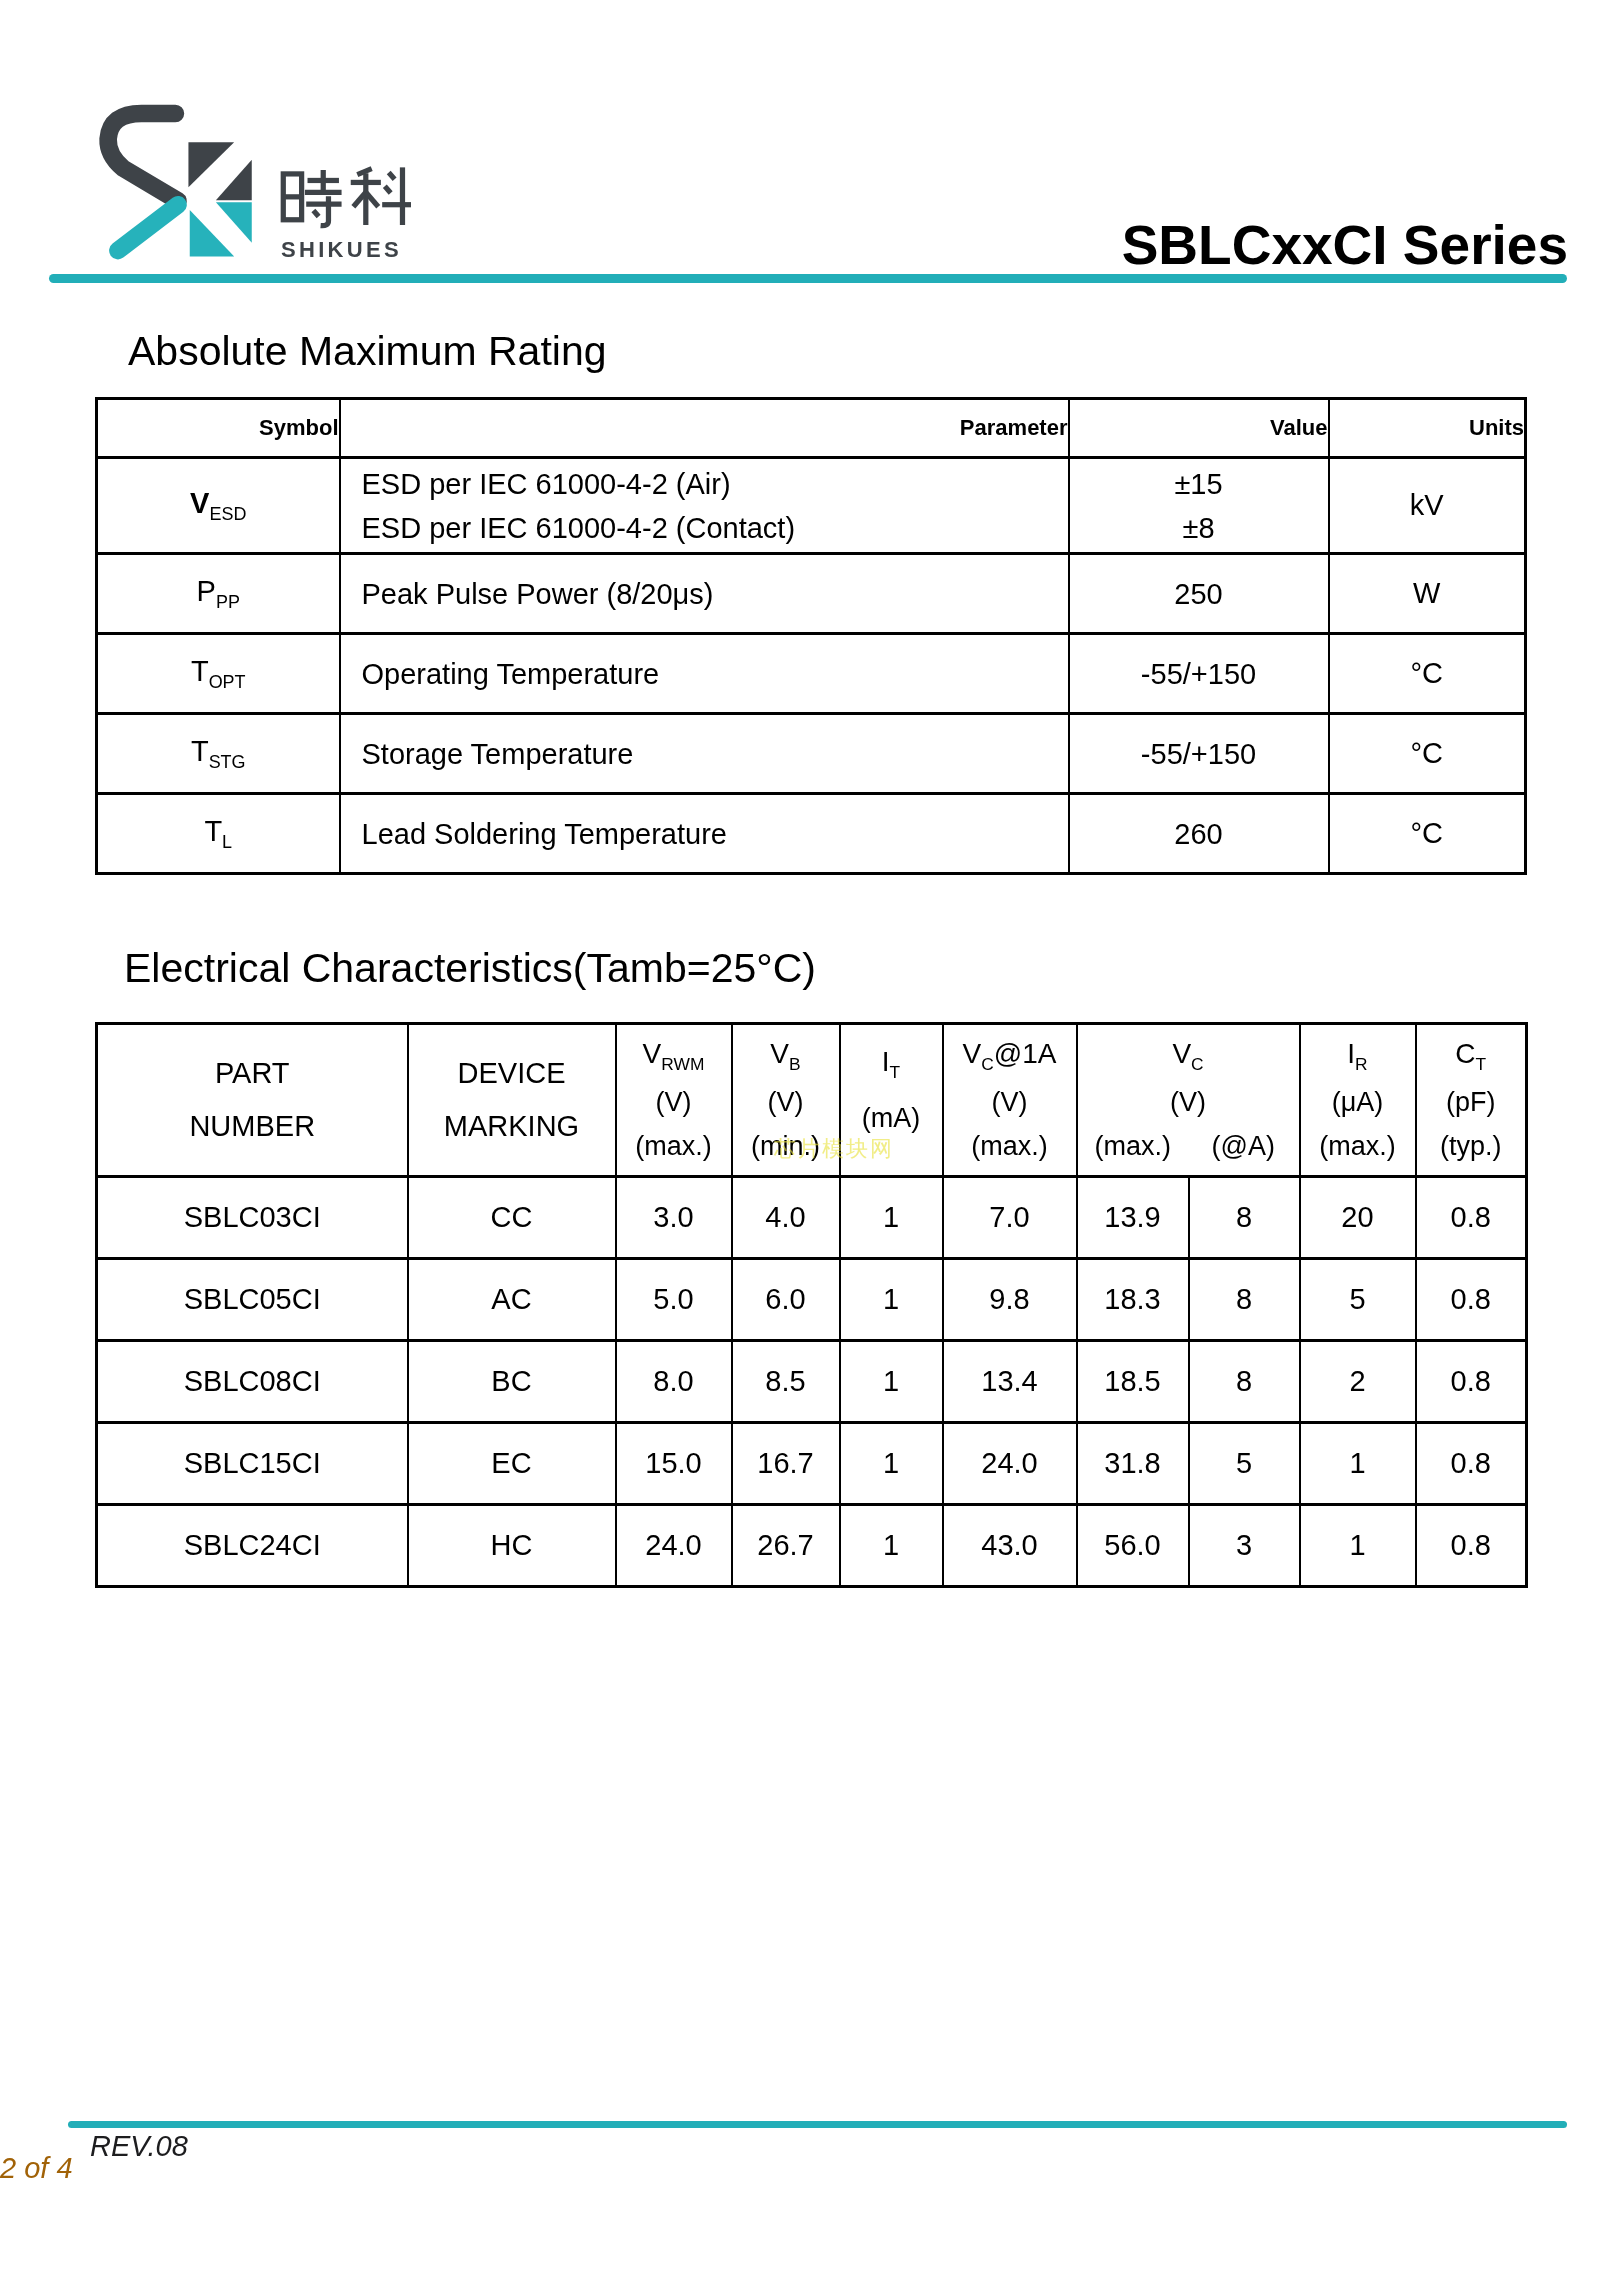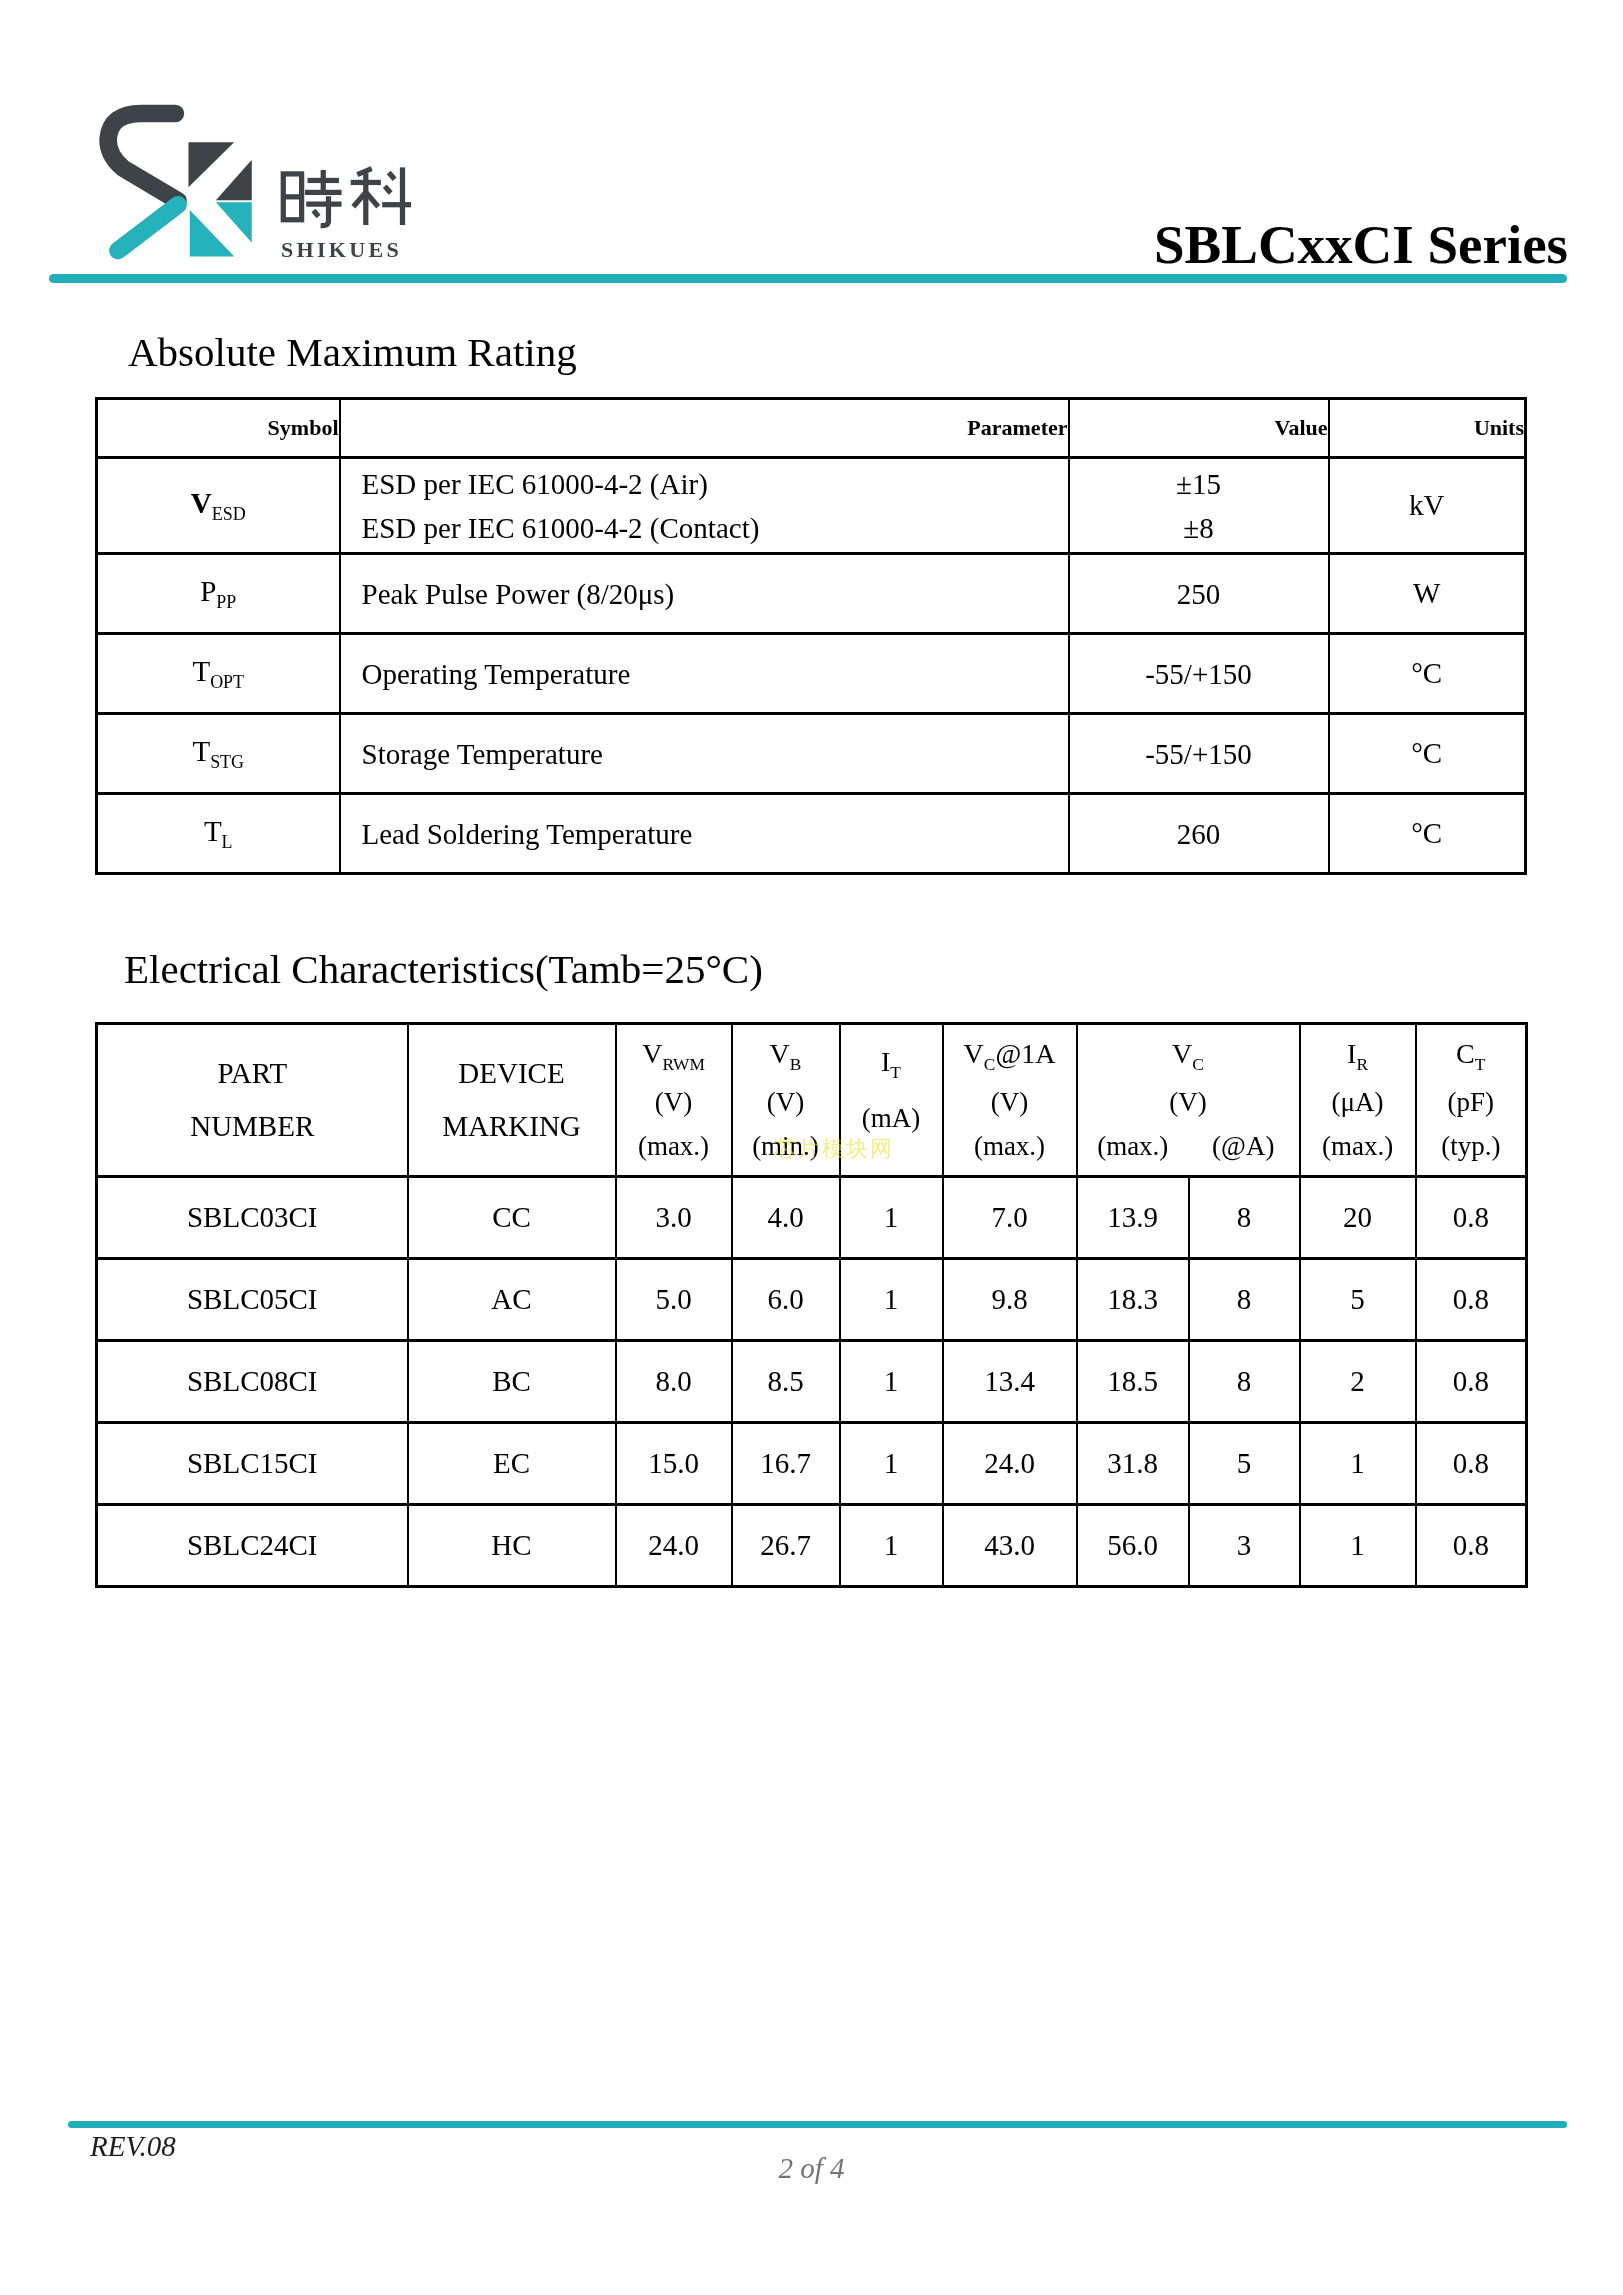--- a/index.html
+++ b/index.html
@@ -1,17 +1,17 @@
 <!DOCTYPE html>
 <html style="font-size:10.5px"><head>
 <meta charset="utf-8">
 <style>
   html,body{margin:0;padding:0;background:#888;}
   .page{position:relative;width:1623px;height:2295px;background:#ffffff;overflow:hidden;
-        font-family:Liberation Serif, serif;color:#000;}
+        font-family:Liberation Sans, sans-serif;color:#000;}
 
   
   .logo-mark{position:absolute;left:98px;top:103px;width:160px;height:158px;}
   .brand-cn{position:absolute;left:280px;top:164px;width:131px;height:67px;}
   .brand-latin{position:absolute;left:281px;top:237px;font-size:22px;font-weight:bold;
                letter-spacing:3.3px;color:#3e4348;}
   .doc-title{position:absolute;right:55px;top:213px;font-size:55px;font-weight:bold;white-space:nowrap;text-align:center;}
   .rule{position:absolute;height:8.5px;border-radius:4.6px;background:#22aeb8;}
   .rule-top{left:49px;top:274px;width:1518px;}
 
@@ -44,22 +44,22 @@
   .hunit,.hqual{font-size:27px;}
   .hsplit{display:flex;width:100%;font-size:27px;}
   .hsplit span{flex:1;text-align:center;}
 
   .watermark{position:absolute;left:774px;top:1134px;font-size:22px;
              color:rgba(232,226,62,0.62);letter-spacing:2px;z-index:5;white-space:nowrap;}
 
   
   .rule-footer{left:68px;top:2121px;width:1499px;height:7.2px;border-radius:3.9px;}
   .footer-rev{position:absolute;left:90px;top:2130px;font-size:29px;font-style:italic;color:#1d1d1f;}
-  .footer-page{position:absolute;left:0;top:2152px;width:1623px;text-align:center;
-               font-size:29px;font-style:italic;color:#737373;}
+  .footer-page{position:absolute;left:0;top:2152px;width:1623px;text-align:left;
+               font-size:29px;font-style:italic;color:#a16207;}
 </style>
 </head>
 <body>
 
 <div class="page">
 
   <svg class="logo-mark" viewBox="0 0 244 242">
     <path d="M 118 16 L 66 16 Q 18 16 15 55 Q 14 80 38 100 L 122 150" fill="none" stroke="#3e4348" stroke-width="27" stroke-linecap="round" stroke-linejoin="round"></path>
     <polygon points="138,60 208,60 138,129" fill="#3e4348"></polygon>
     <polygon points="180,149 235,87 235,149" fill="#3e4348"></polygon>

